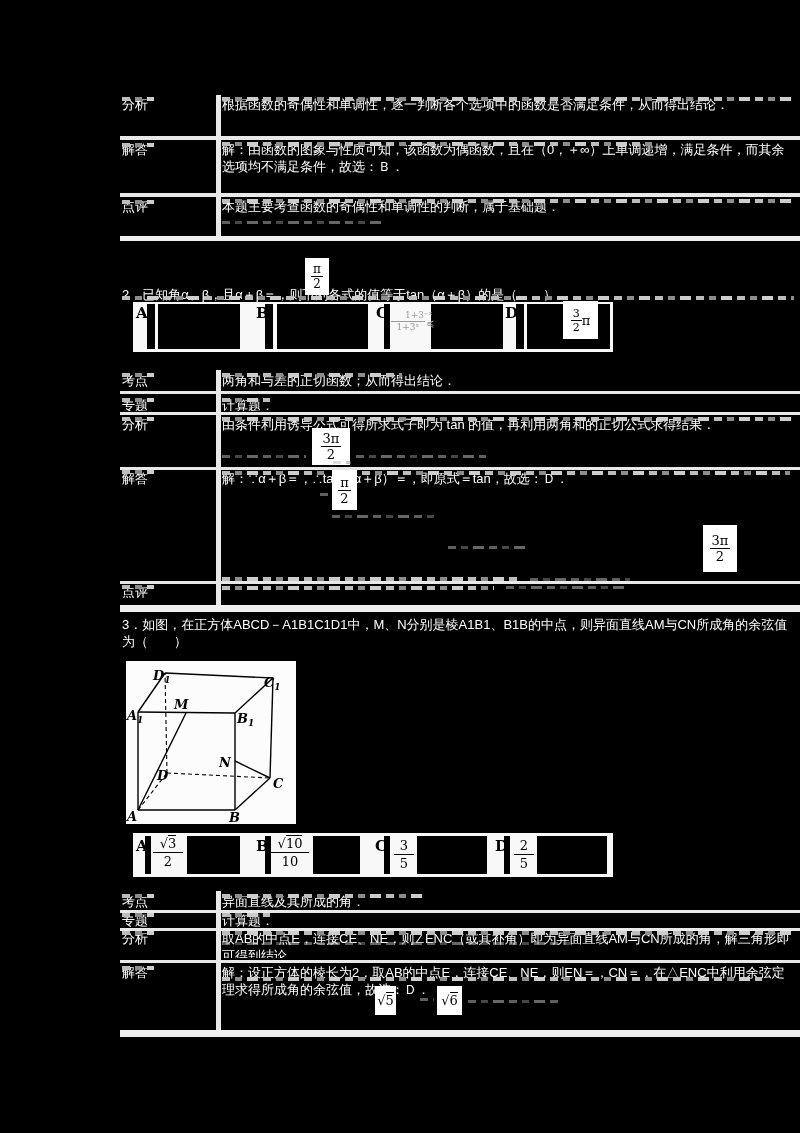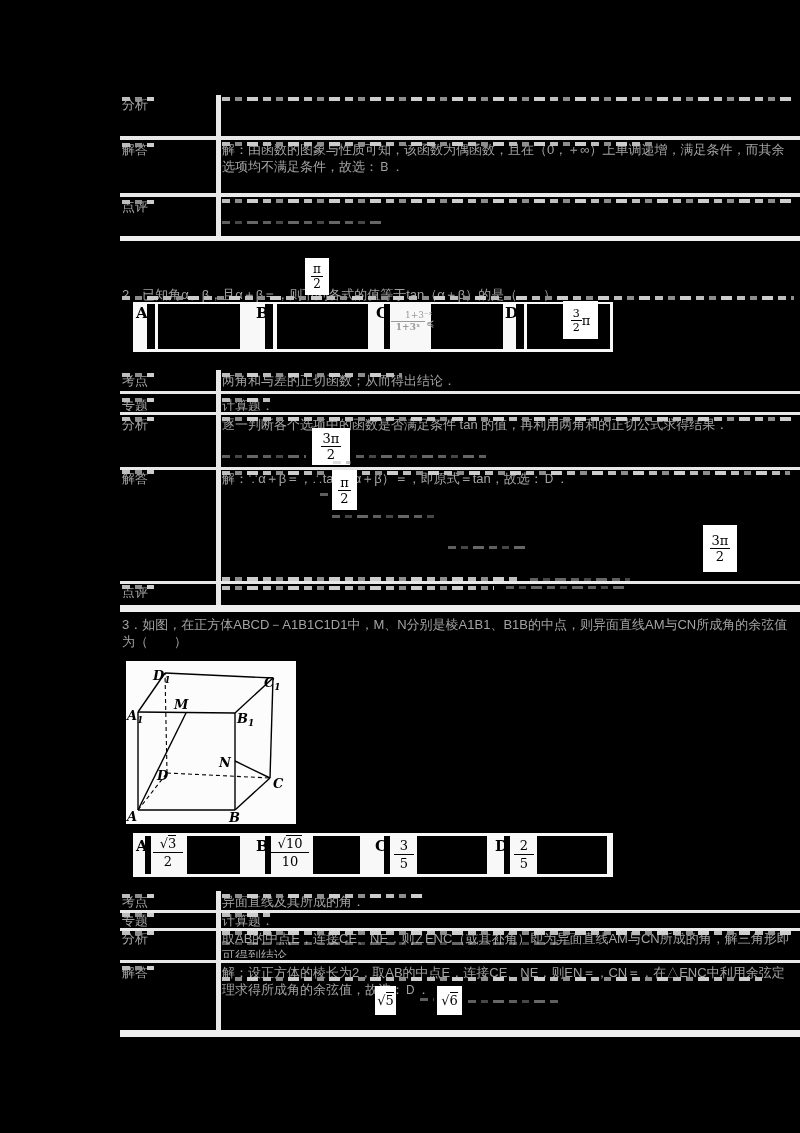--- a/index.html
+++ b/index.html
@@ -1,19 +1,19 @@
 <!DOCTYPE html>
 <html><head>
 <meta charset="utf-8">
 <style>
   html,body{margin:0;padding:0;background:#000;}
   #page{position:relative;width:800px;height:1133px;background:#000;overflow:hidden;
         font-family:"Liberation Sans",sans-serif;}
   
-  .itx{position:absolute;color:#a3a3a3;font-size:13px;line-height:17px;overflow:hidden;z-index:1;}
+  .itx{position:absolute;color:#ffffff;font-size:13px;line-height:17px;overflow:hidden;z-index:1;}
   
   .wg{position:absolute;background:#e8e8e8;z-index:2;}
   .band{position:absolute;background:#efefef;z-index:2;}
   
   .fbox{position:absolute;background:#fff;color:#000;z-index:3;display:flex;align-items:center;
         justify-content:center;font-family:"DejaVu Serif",serif;}
   .frac{display:inline-block;text-align:center;vertical-align:middle;}
   .frac .n{display:block;border-bottom:1.5px solid #000;padding:0 2px;}
   .frac .d{display:block;padding:0 2px;}
   .rt{white-space:nowrap;}
@@ -28,33 +28,35 @@
   .sfrac .n{display:block;border-bottom:1.5px solid #000;padding:0 1px;}
   .sfrac .d{display:block;}
   
   .gl{position:absolute;height:4px;z-index:4;
       background:repeating-linear-gradient(90deg,#bdbdbd 0 8px,transparent 8px 13px,
                  #8d8d8d 13px 20px,transparent 20px 25px,#cdcdcd 25px 36px,transparent 36px 41px);}
   .gl.dim{opacity:.5;height:3px;}
   .gfrac{position:absolute;z-index:4;color:#9a9a9a;font-family:"DejaVu Serif",serif;
          font-size:9px;text-align:center;line-height:11px;}
   .gfrac .n{display:block;border-bottom:1px solid #9a9a9a;padding-left:14px;}
-  .gfrac .d{display:block;font-weight:bold;}
+  .gfrac .d{display:block;}
   .grel{position:absolute;z-index:4;color:#9a9a9a;font-size:10px;font-family:"DejaVu Serif",serif;}
   svg text{font-family:"DejaVu Serif",serif;font-weight:bold;font-style:italic;}
 </style>
 </head>
 <body>
 
 <div id="page">
 
   <div class="itx" style="left:122px;top:96px;width:92px;height:18px">分析</div>
+  <div class="itx" style="left:222px;top:96px;width:574px;height:38px">根据函数的奇偶性和单调性，逐一判断各个选项中的函数是否满足条件，从而得出结论．</div>
   <div class="itx" style="left:122px;top:141px;width:92px;height:18px">解答</div>
   <div class="itx" style="left:222px;top:141px;width:574px;height:50px">解：由函数的图象与性质可知，该函数为偶函数，且在（0，＋∞）上单调递增，满足条件，而其余选项均不满足条件，故选：Ｂ．</div>
   <div class="itx" style="left:122px;top:198px;width:92px;height:18px">点评</div>
+  <div class="itx" style="left:222px;top:198px;width:574px;height:36px">本题主要考查函数的奇偶性和单调性的判断，属于基础题．</div>
 
   <div class="wg" style="left:216px;top:95px;width:5px;height:141px"></div>
   <div class="wg" style="left:120px;top:136px;width:680px;height:4px"></div>
   <div class="wg" style="left:120px;top:193px;width:680px;height:4px"></div>
   <div class="band" style="left:120px;top:236px;width:680px;height:5px"></div>
 
   <div class="gl" style="left:122px;top:97px;width:32px"></div>
   <div class="gl" style="left:222px;top:97px;width:572px"></div>
   <div class="gl" style="left:122px;top:143px;width:32px"></div>
   <div class="gl" style="left:222px;top:142px;width:430px"></div>
@@ -96,21 +98,21 @@
         <span class="d">2</span>
       </span>
     <span style="font-size:13px">π</span>
   </div>
 
   <div class="itx" style="left:122px;top:372px;width:92px;height:16px">考点</div>
   <div class="itx" style="left:222px;top:372px;width:574px;height:16px">两角和与差的正切函数；从而得出结论．</div>
   <div class="itx" style="left:122px;top:397px;width:92px;height:14px">专题</div>
   <div class="itx" style="left:222px;top:397px;width:574px;height:14px">计算题．</div>
   <div class="itx" style="left:122px;top:416px;width:92px;height:18px">分析</div>
-  <div class="itx" style="left:222px;top:416px;width:574px;height:48px">逐一判断各个选项中的函数是否满足条件 tan 的值，再利用两角和的正切公式求得结果．</div>
+  <div class="itx" style="left:222px;top:416px;width:574px;height:48px">由条件利用诱导公式可得所求式子即为 tan 的值，再利用两角和的正切公式求得结果．</div>
   <div class="itx" style="left:122px;top:470px;width:92px;height:18px">解答</div>
   <div class="itx" style="left:222px;top:470px;width:574px;height:108px">解：∵α＋β＝，∴tan（α＋β）＝，即原式＝tan，故选：Ｄ．</div>
   <div class="itx" style="left:122px;top:584px;width:92px;height:14px">点评</div>
 
   <div class="wg" style="left:216px;top:370px;width:5px;height:235px"></div>
   <div class="wg" style="left:120px;top:391px;width:680px;height:3px"></div>
   <div class="wg" style="left:120px;top:412px;width:680px;height:3px"></div>
   <div class="wg" style="left:120px;top:467px;width:680px;height:3px"></div>
   <div class="wg" style="left:120px;top:581px;width:680px;height:3px"></div>
   <div class="band" style="left:120px;top:605px;width:680px;height:7px"></div>

